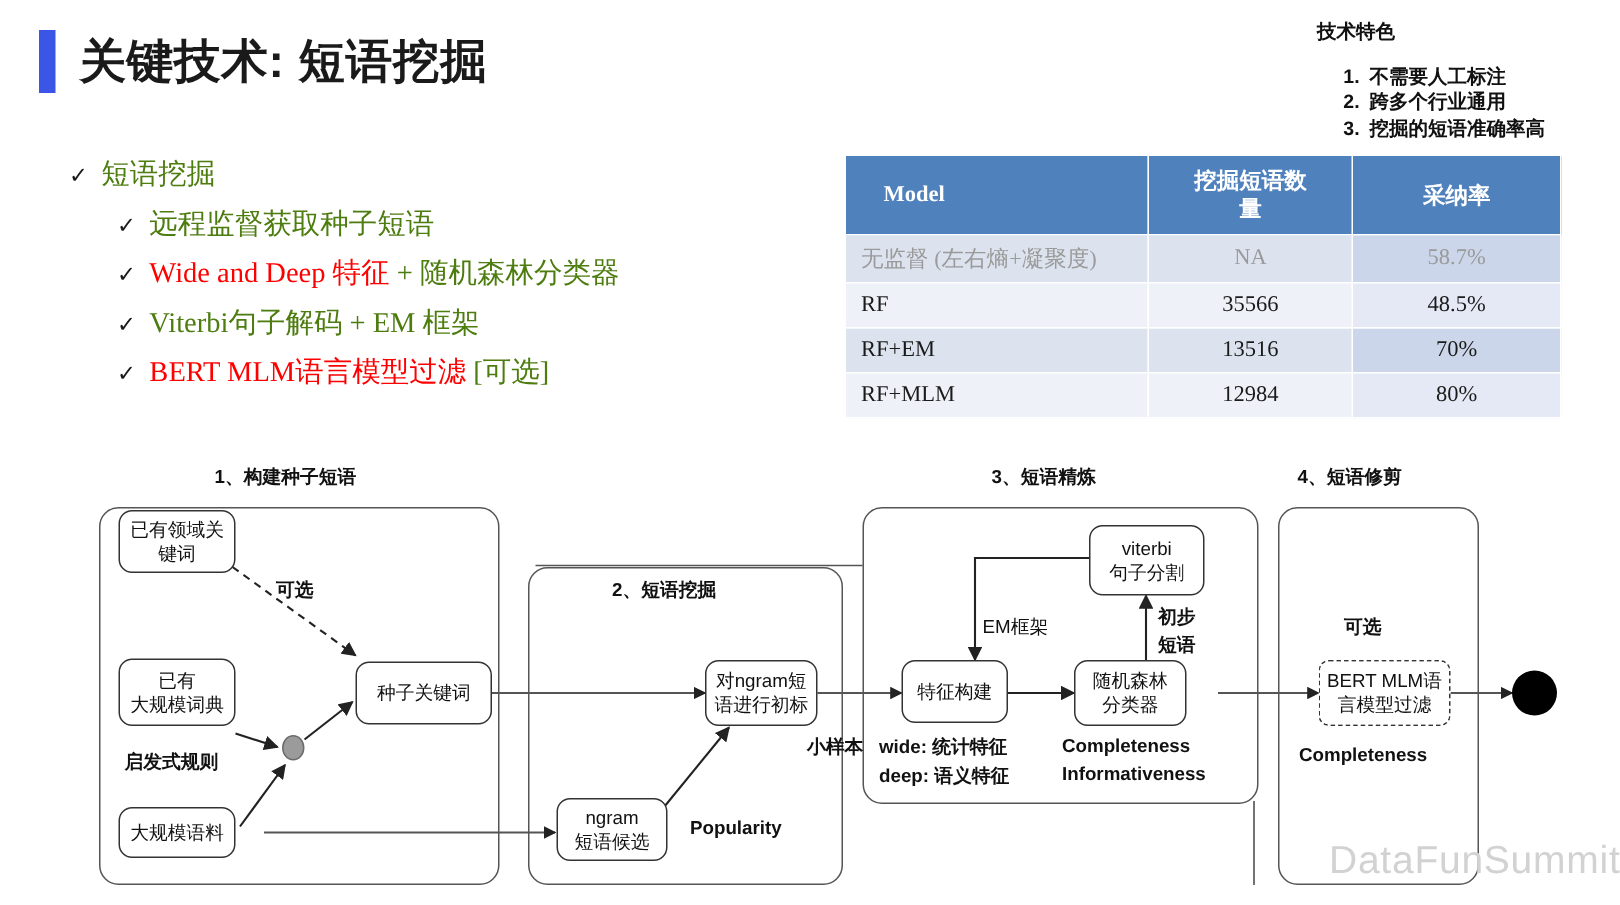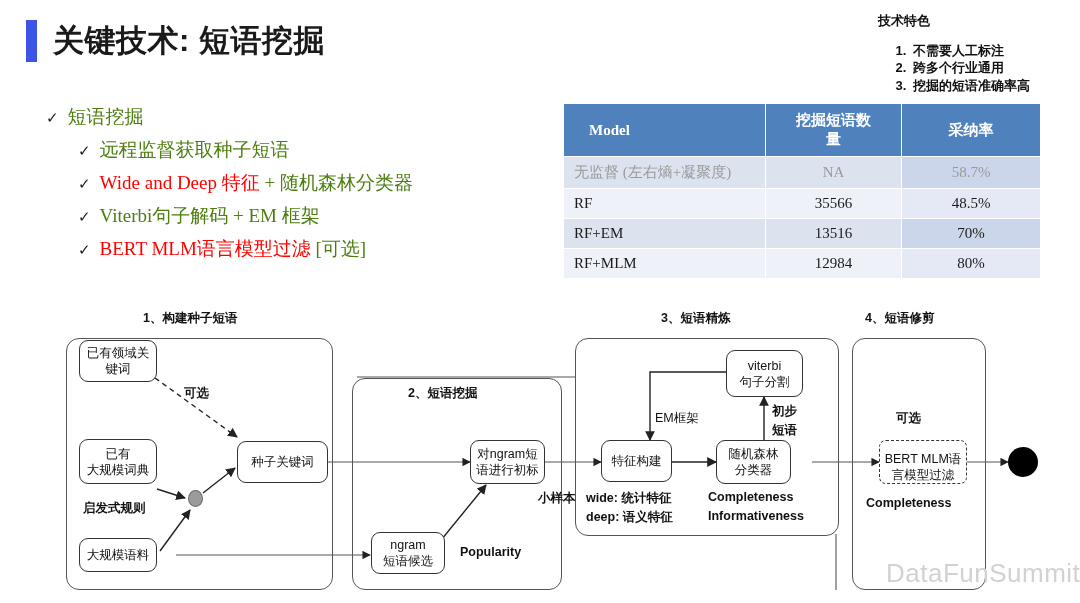--- a/index.html
+++ b/index.html
@@ -363,21 +363,21 @@
   </div>
   <div class="note plain" style="left:655px; top:110px;">EM框架</div>
   <div class="note" style="left:772px; top:103px;">初步</div>
   <div class="note" style="left:772px; top:122px;">短语</div>
   <div class="note" style="left:586px; top:190px;">wide: 统计特征</div>
   <div class="note" style="left:586px; top:209px;">deep: 语义特征</div>
   <div class="note" style="left:708px; top:190px;">Completeness</div>
   <div class="note" style="left:708px; top:209px;">Informativeness</div>
 
   <div class="note" style="left:896px; top:110px;">可选</div>
-  <div class="node dashed" style="left:879px; top:140px; width:88px; height:44px;justify-content:flex-end;">
+  <div class="node dashed" style="left:879px; top:140px; width:88px; height:44px;">
     <span>BERT MLM语</span>
     <span>言模型过滤</span>
   </div>
   <div class="note" style="left:866px; top:196px;">Completeness</div>
 
   <div class="endpoint" style="left:1008px; top:147px;"></div>
 </div>
 
 <div id="watermark">DataFunSummit</div>
 

